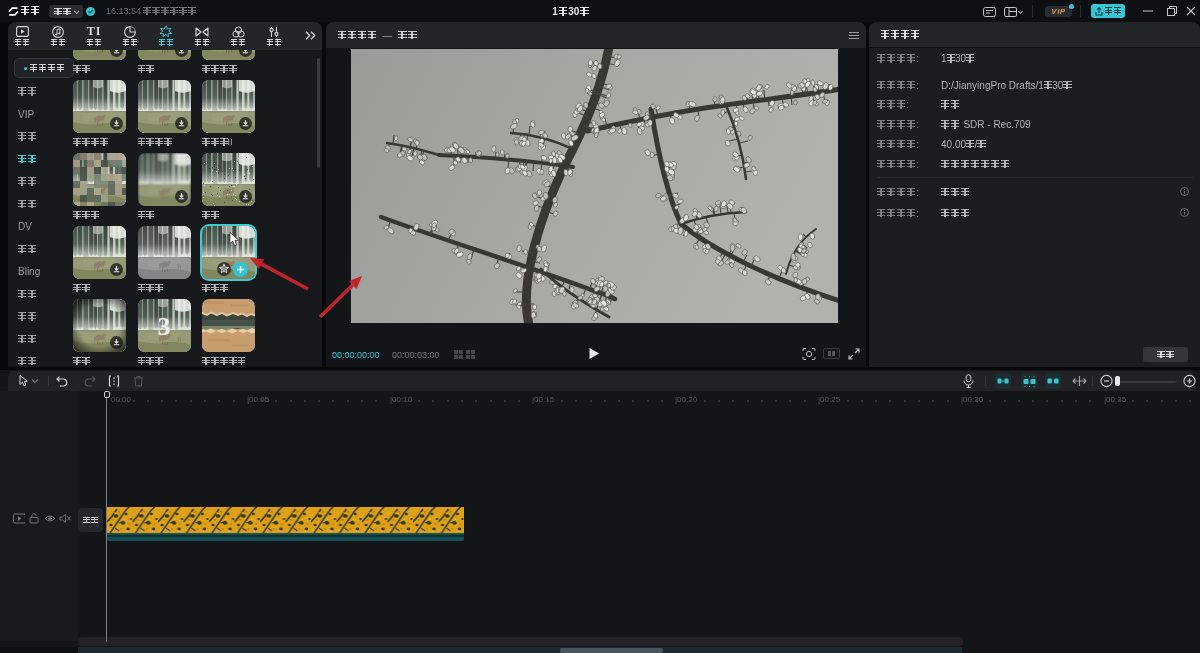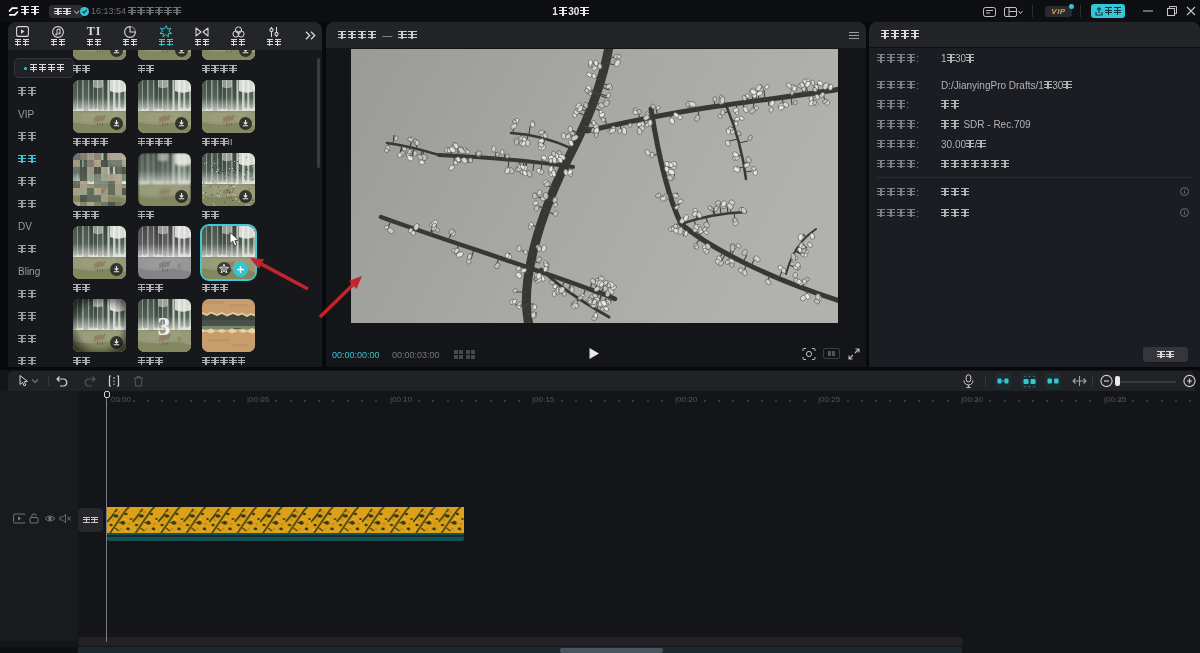--- a/index.html
+++ b/index.html
@@ -5,21 +5,21 @@
 body{background:#08090c;font-family:"Liberation Sans",sans-serif;position:relative}
 .a{position:absolute}
 x{display:inline-flex;align-items:center}
 x i{display:block;width:.84em;height:.86em;margin-right:.16em;flex:none;
 background:linear-gradient(90deg,transparent 38%,currentColor 38% 58%,transparent 58%),
 repeating-linear-gradient(180deg,currentColor 0 .11em,transparent .11em .3em)}
 x i:last-child{margin-right:0}
 #topbar{left:0;top:0;width:1200px;height:22px;background:#0e0f13;color:#eee}
 #menubtn{left:49px;top:5px;width:34px;height:13px;background:#2b2c31;border-radius:3px;color:#d5d5d8;font-size:9px;display:flex;align-items:center;justify-content:center;gap:3px}
 .chev{width:4px;height:4px;border-right:1px solid #aaa;border-bottom:1px solid #aaa;transform:rotate(45deg) translateY(-1px)}
-#saveinfo{left:80px;top:6px;font-size:9px;color:#6e6f74;display:flex;align-items:center;gap:2px}
+#saveinfo{left:86px;top:6px;font-size:9px;color:#6e6f74;display:flex;align-items:center;gap:11px}
 #title{left:511px;top:6px;width:120px;font-size:10px;font-weight:bold;color:#e8e8ea;display:flex;justify-content:center;align-items:center}
 .sep{width:1px;height:12px;background:#2c2d32;top:5px}
 #vipbtn{left:1045px;top:6px;width:27px;height:11px;background:#2a2b30;border-radius:3px;color:#cf9a52;font-size:8px;font-weight:bold;font-style:italic;display:flex;align-items:center;justify-content:center;letter-spacing:.5px}
 #vipdot{left:1069px;top:4px;width:5px;height:5px;border-radius:50%;background:#35c6d4}
 #exportbtn{left:1091px;top:4px;width:34px;height:14px;background:#33c6d6;border-radius:3px;color:#103338;font-size:9px;font-weight:bold;display:flex;align-items:center;justify-content:center;gap:2px}
 #lpanel{left:8px;top:22px;width:314px;height:345px;background:#17181c;border-radius:8px 8px 0 0}
 #tabstrip{left:0;top:0;width:314px;height:28px;background:#242529;border-radius:8px 8px 0 0}
 .tab{top:3px;width:34px;text-align:center;color:#d8d8da}
 .tab .ic{height:13px;display:flex;align-items:center;justify-content:center}
 .tab .lb{font-size:8px;margin-top:1px;display:flex;justify-content:center}
@@ -1401,21 +1401,21 @@
       <div class="rlab">
         <x>
           <i></i>
           <i></i>
           <i></i>
           <i></i>
         </x>
         <span style="margin-left:1px">:</span>
       </div>
       <div class="rval">
-        <span>30.00</span>
+        <span>40.00</span>
         <x>
           <i></i>
         </x>
         <span>/</span>
         <x>
           <i></i>
         </x>
       </div>
     </div>
     <div class="a rrow" style="top:135px">

